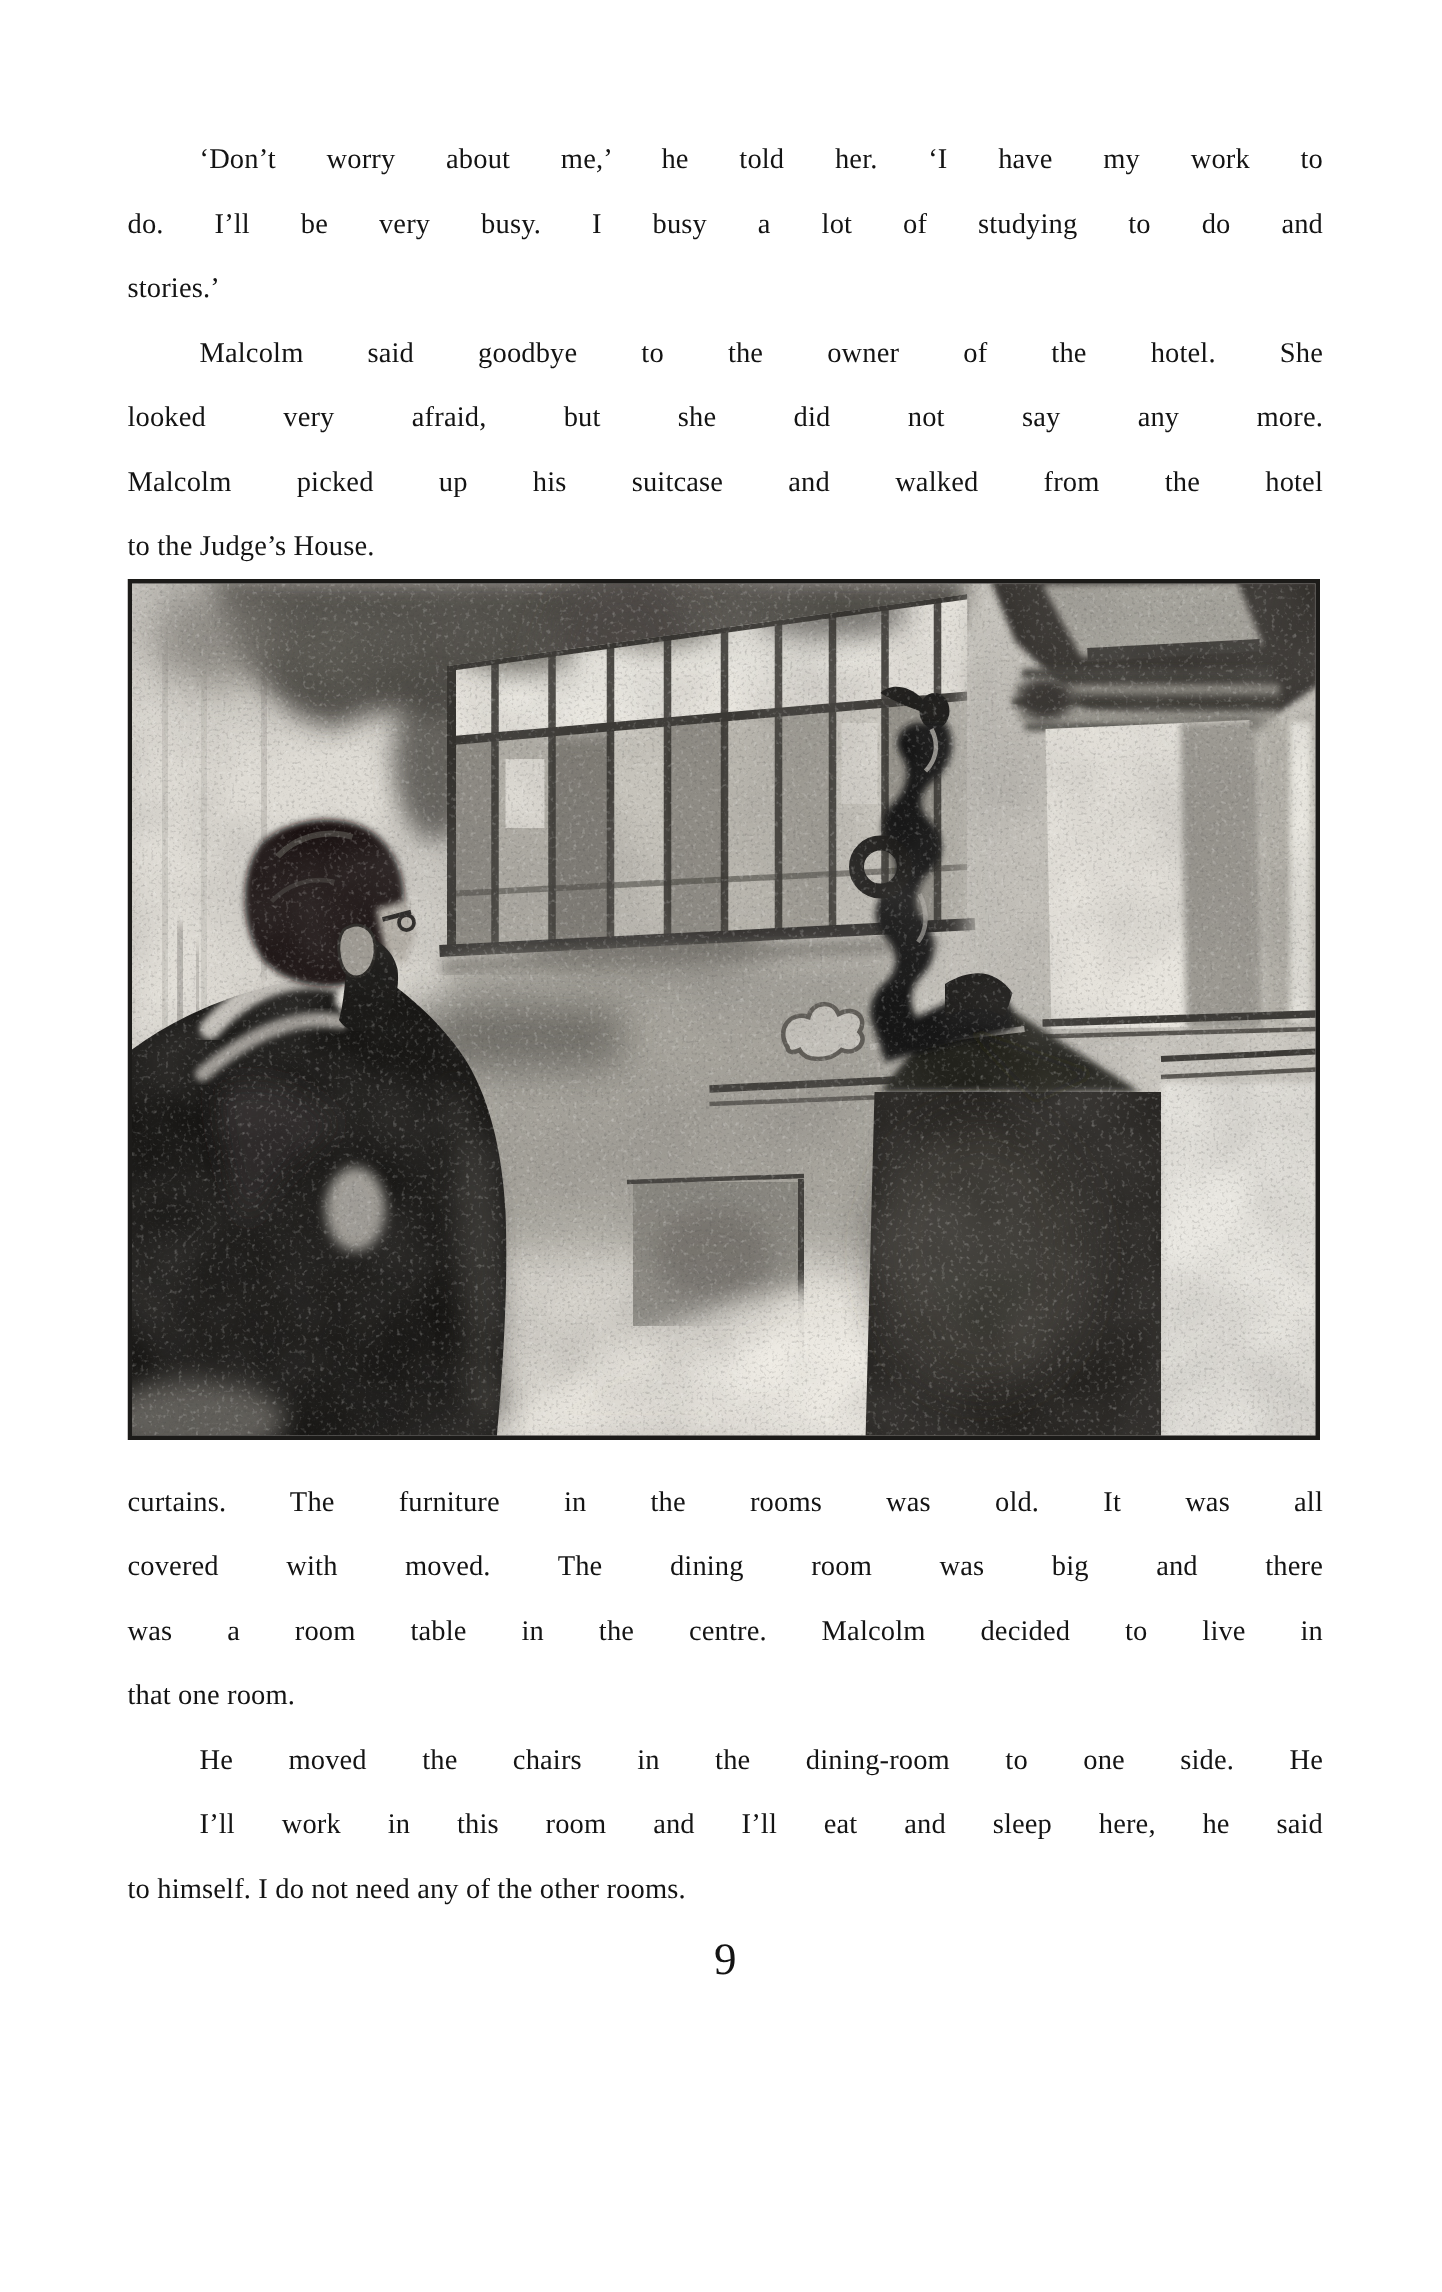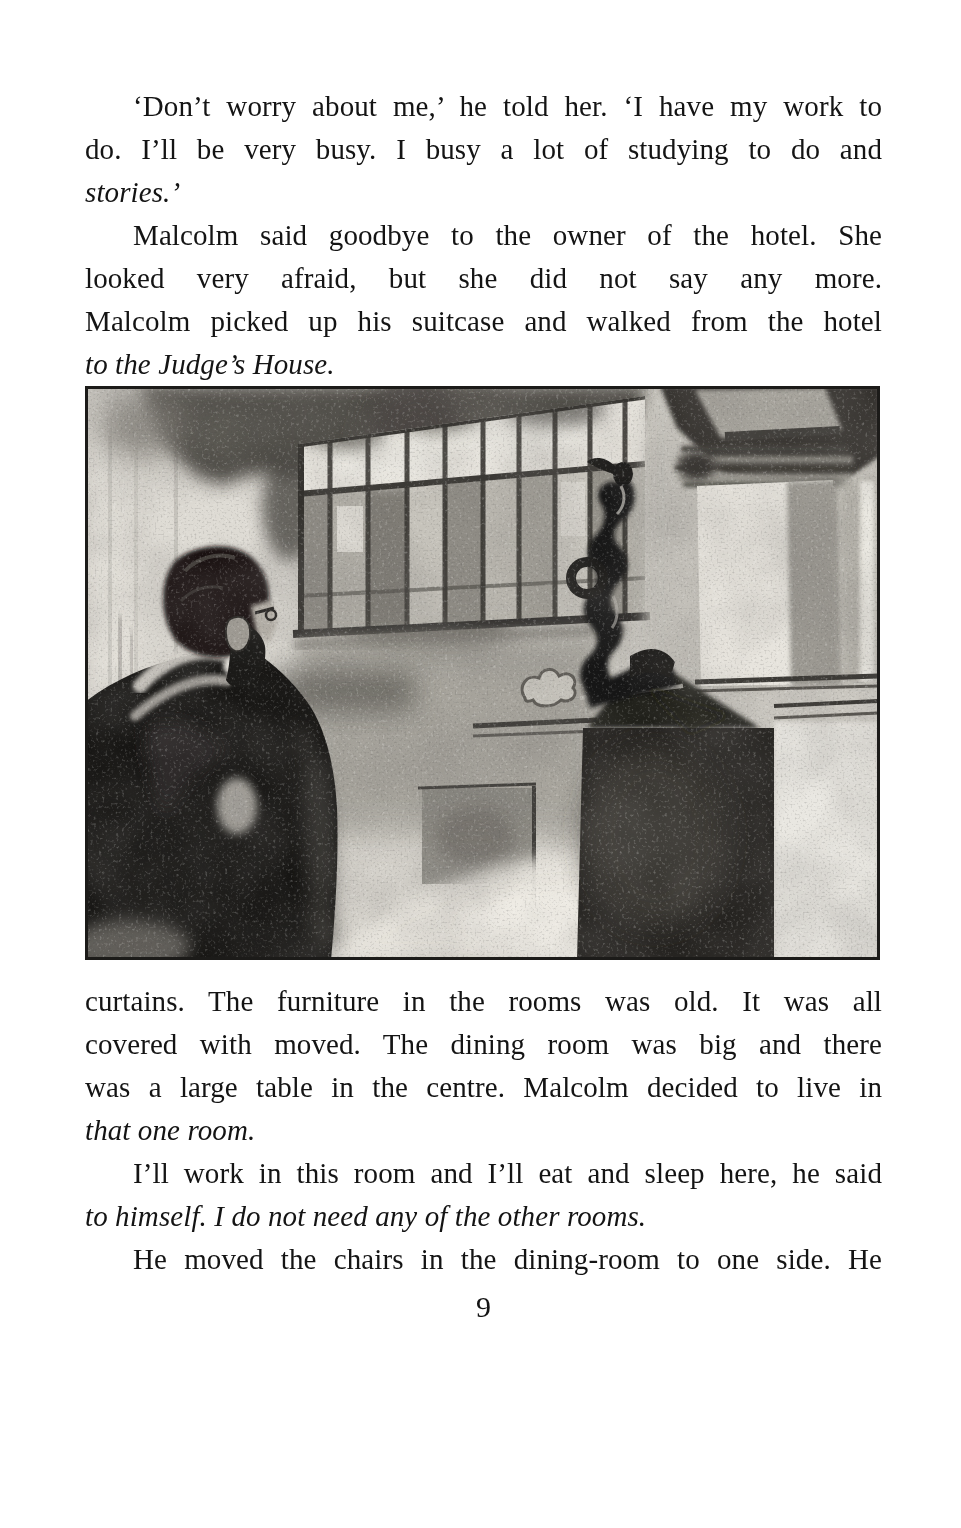--- a/index.html
+++ b/index.html
@@ -12,28 +12,28 @@
     color: #141414;
     overflow: hidden;
   }
   .text-col {
     margin-left: 85px;
     width: 797px;
   }
   .top-block { padding-top: 85px; }
   .bottom-block { margin-top: 20px; }
   .line {
-    font-size: 29px;
+    font-size: 19px;
     line-height: 43px;
     text-align: justify;
     text-align-last: justify;
     white-space: normal;
     letter-spacing: 0.1px;
   }
-  .line.last { text-align-last: left; font-style: italic; }
+  .line.last { text-align-last: left; }
   .line.indent { text-indent: 48px; }
   .illustration-wrap {
     margin-left: 85px;
     width: 795px;
     height: 574px;
   }
   .page-number {
     margin-top: 8px;
     width: 797px;
     margin-left: 85px;
@@ -251,27 +251,27 @@
       </g>
 
       <rect x="1.5" y="1.5" width="792" height="571" fill="none" stroke="#1c1b19" stroke-width="3"></rect>
     </svg>
   </div>
 
   <div class="text-col bottom-block">
     <div>
       <div class="line">curtains. The furniture in the rooms was old. It was all</div>
       <div class="line">covered with moved. The dining room was big and there</div>
-      <div class="line">was a large table in the centre. Malcolm decided to live in</div>
+      <div class="line">was a room table in the centre. Malcolm decided to live in</div>
       <div class="line last">that one room.</div>
+    </div>
+    <div>
+      <div class="line indent">He moved the chairs in the dining-room to one side. He</div>
     </div>
     <div>
       <div class="line indent">I’ll work in this room and I’ll eat and sleep here, he said</div>
       <div class="line last">to himself. I do not need any of the other rooms.</div>
     </div>
-    <div>
-      <div class="line indent">He moved the chairs in the dining-room to one side. He</div>
-    </div>
   </div>
 
   <div class="page-number">9</div>
 
 </div>
 
 </body></html>

